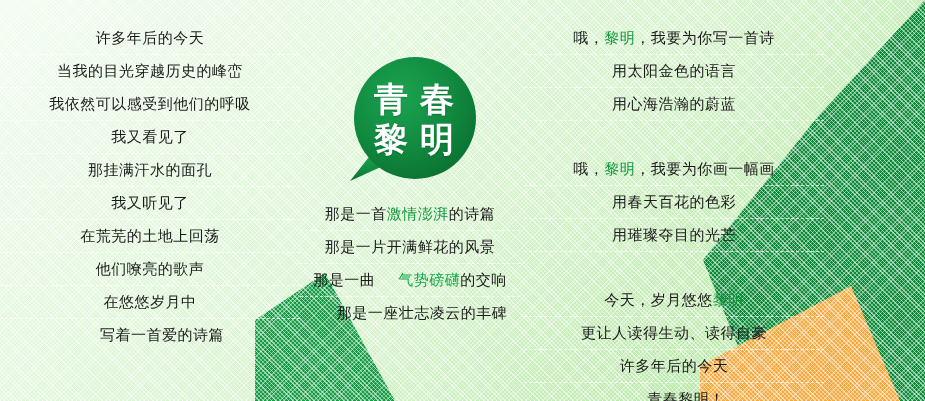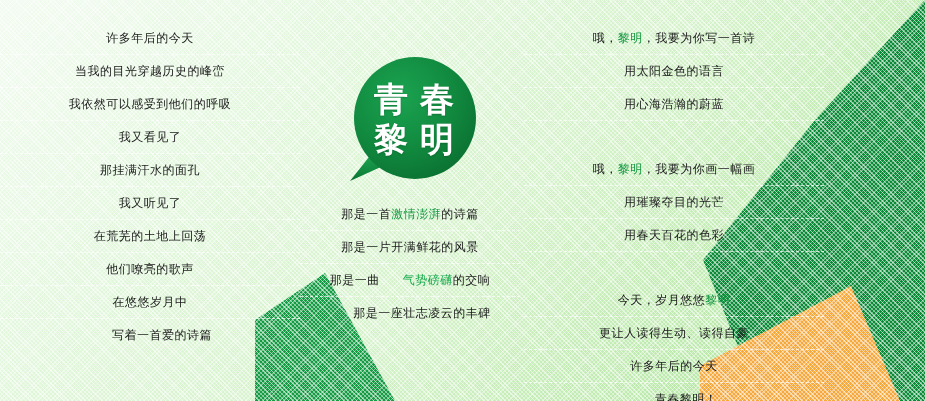--- a/index.html
+++ b/index.html
@@ -23,21 +23,21 @@
   
   .shape{position:absolute;}
   #shape-green-right{
     left:0;top:0;width:925px;height:401px;
   }
   
   .col{position:absolute;}
   .line{
     text-align:center;
     color:#1a1a1a;
-    font-size:12px;
+    font-size:15px;
     line-height:32px;
     height:32px;
     white-space:nowrap;
     border-bottom:1px dashed rgba(255,255,255,0.75);
     letter-spacing:0.5px;
   }
   .line.nodiv{border-bottom:none;padding-left:24px;}
   .line.blank{border-bottom:none;}
   .hl{color:#12963f;margin-top:35px;}
   .hl2{color:#13a84a;padding-left:23px;}
@@ -114,22 +114,22 @@
       <div class="line"><span>那是一片开满鲜花的风景</span></div>
       <div class="line"><span>那是一曲</span><span class="hl2">气势磅礴</span><span>的交响</span></div>
       <div class="line nodiv"><span>那是一座壮志凌云的丰碑</span></div>
     </div>
   <div id="col-right" class="col">
       <div class="line"><span>哦，</span><span class="hl">黎明</span><span>，我要为你写一首诗</span></div>
       <div class="line"><span>用太阳金色的语言</span></div>
       <div class="line"><span>用心海浩瀚的蔚蓝</span></div>
       <div class="line blank"><span></span></div>
       <div class="line"><span>哦，</span><span class="hl">黎明</span><span>，我要为你画一幅画</span></div>
+      <div class="line"><span>用春天百花的色彩</span></div>
       <div class="line"><span>用璀璨夺目的光芒</span></div>
-      <div class="line"><span>用春天百花的色彩</span></div>
       <div class="line blank"><span></span></div>
       <div class="line"><span>今天，岁月悠悠</span><span class="hl">黎明</span></div>
       <div class="line"><span>更让人读得生动、读得自豪</span></div>
       <div class="line"><span>许多年后的今天</span></div>
       <div class="line nodiv"><span>青春黎明！</span></div>
     </div>
 
 </div>
 
 </body></html>

